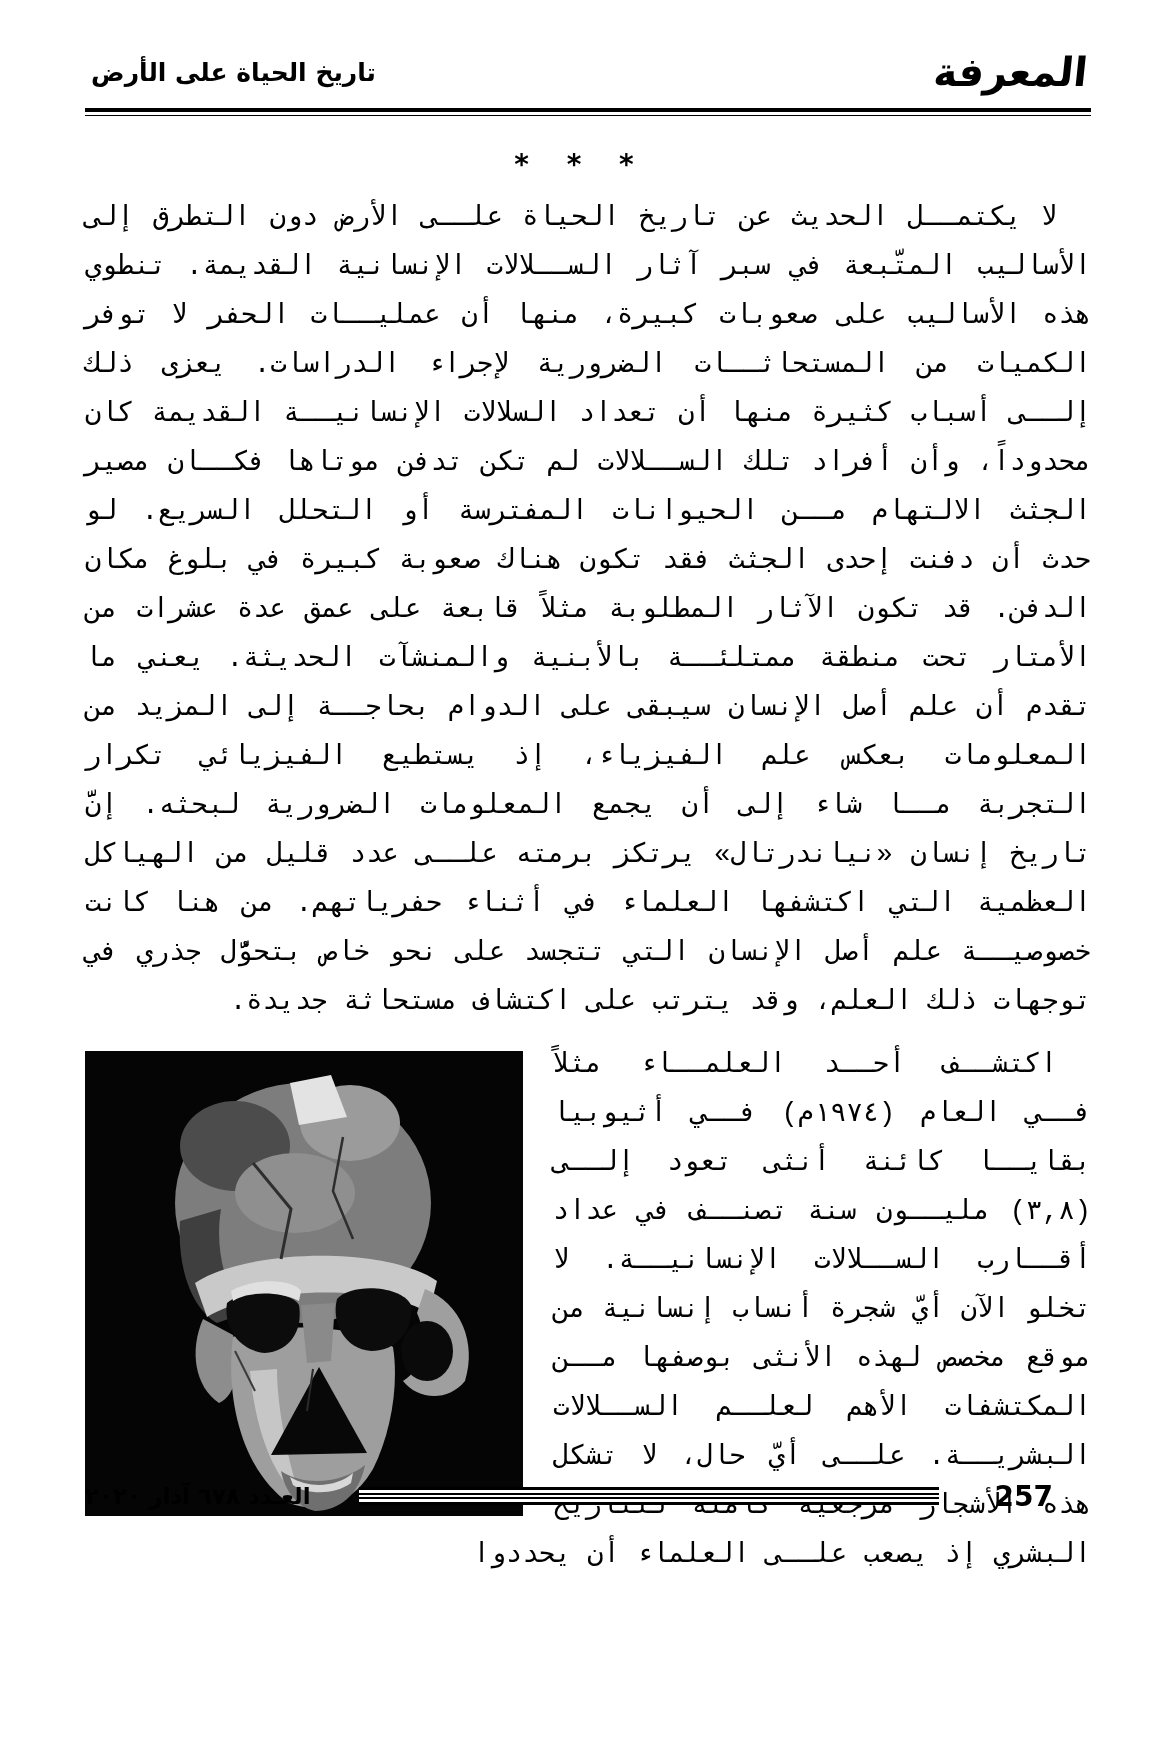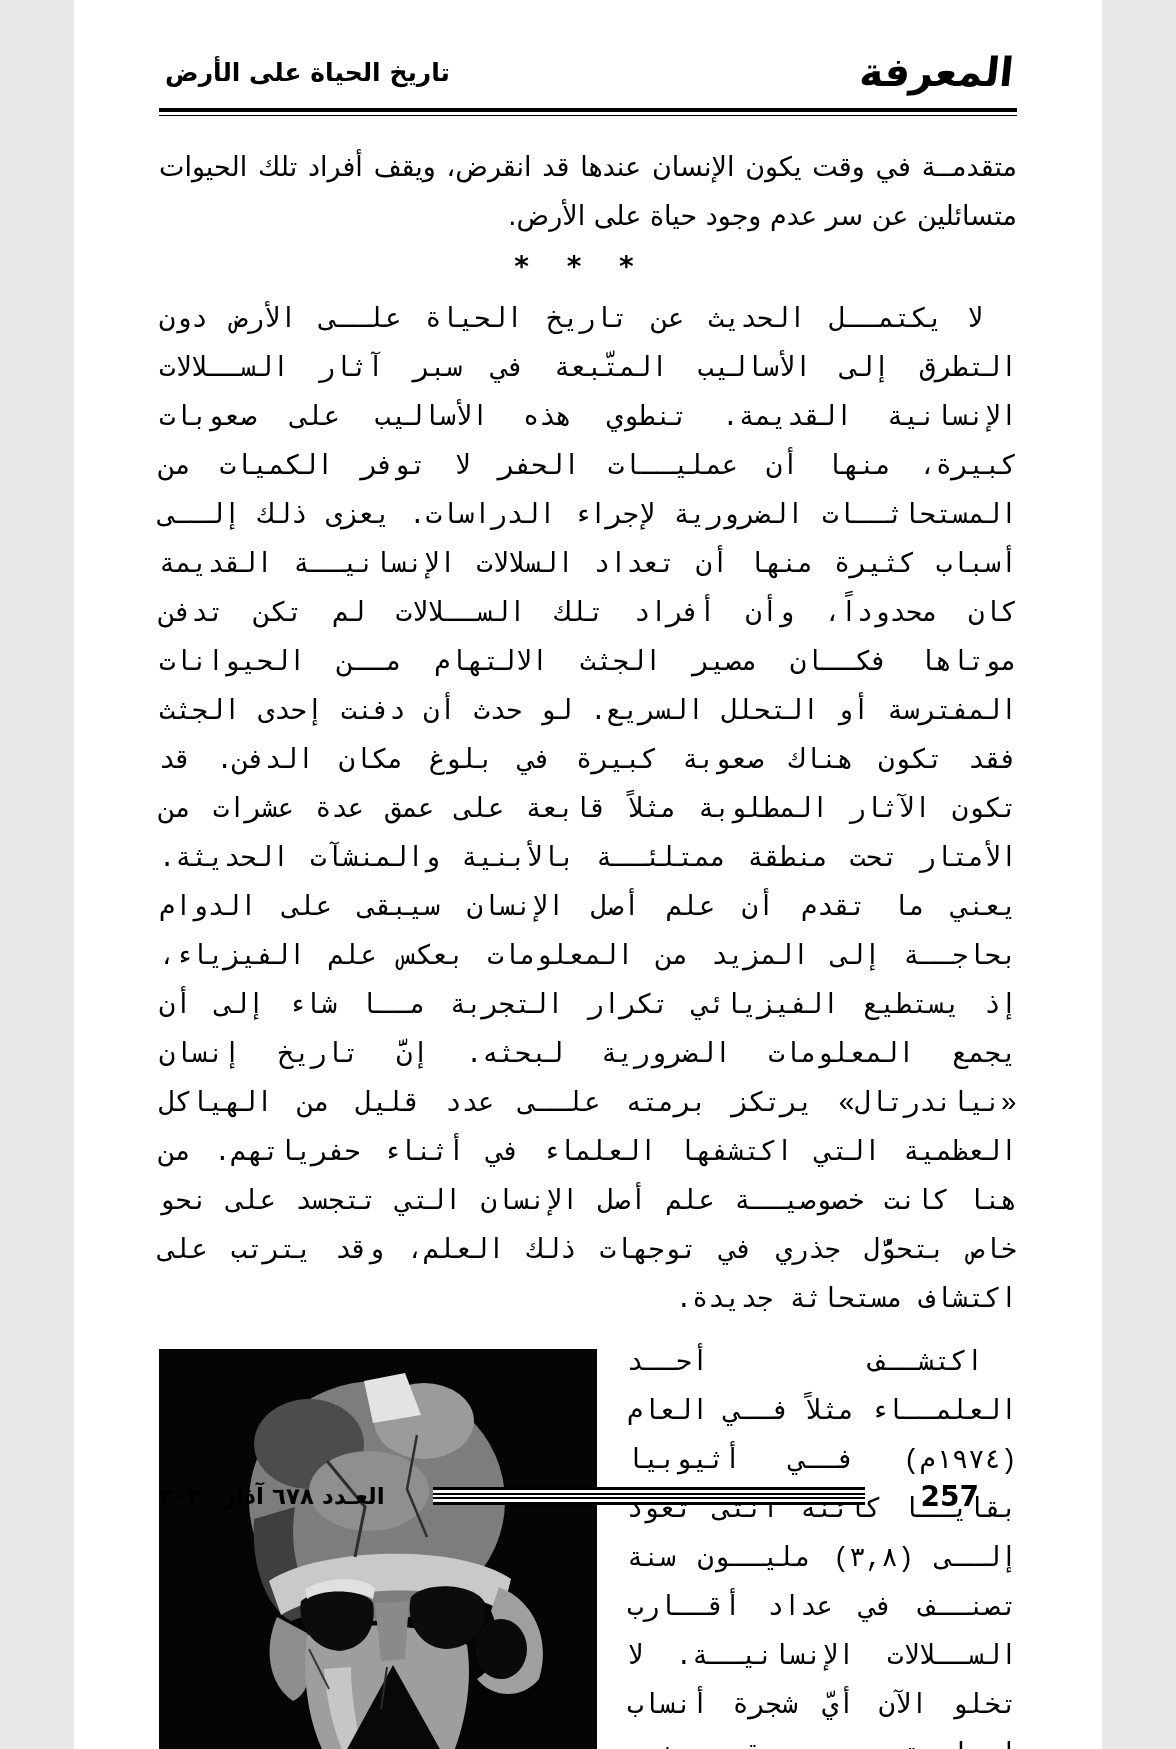--- a/index.html
+++ b/index.html
@@ -1,18 +1,18 @@
 <!DOCTYPE html>
 <html lang="ar" dir="rtl"><head>
 <meta charset="utf-8">
 <style>
   html,body{margin:0;padding:0;background:#e8e8e8;}
   .page{
     position:relative;
-    width:1028px;height:1749px;
+    width:1176px;height:1749px;
     margin:0 auto;
     background:#ffffff;
     color:#000;
     font-family:"DejaVu Sans", sans-serif;
     box-sizing:border-box;
     padding:44px 85px 0 85px;
     overflow:hidden;
   }
   
   .page-header{
@@ -113,21 +113,20 @@
 <div class="page">
 
   <header class="page-header">
     <div class="header-title">تاريخ الحياة على الأرض</div>
     <div class="header-logo">المعرفة</div>
   </header>
   <div class="header-rule"></div>
 
   <main class="body-text">
 
-    <p class="para">متقدمــة في وقت يكون الإنسان عندها قد انقرض، ويقف أفراد تلك الحيوات متسائلين عن سر عدم وجود حياة على الأرض.</p>
 
     <div class="separator">* * *</div>
 
     <p class="para indented">لا يكتمــل الحديث عن تاريخ الحياة علــى الأرض دون التطرق إلى الأساليب المتّبعة في سبر آثار الســلالات الإنسانية القديمة. تنطوي هذه الأساليب على صعوبات كبيرة، منها أن عمليــات الحفر لا توفر الكميات من المستحاثــات الضرورية لإجراء الدراسات. يعزى ذلك إلــى أسباب كثيرة منها أن تعداد السلالات الإنسانيــة القديمة كان محدوداً، وأن أفراد تلك الســلالات لم تكن تدفن موتاها فكــان مصير الجثث الالتهام مــن الحيوانات المفترسة أو التحلل السريع. لو حدث أن دفنت إحدى الجثث فقد تكون هناك صعوبة كبيرة في بلوغ مكان الدفن. قد تكون الآثار المطلوبة مثلاً قابعة على عمق عدة عشرات من الأمتار تحت منطقة ممتلئــة بالأبنية والمنشآت الحديثة. يعني ما تقدم أن علم أصل الإنسان سيبقى على الدوام بحاجــة إلى المزيد من المعلومات بعكس علم الفيزياء، إذ يستطيع الفيزيائي تكرار التجربة مــا شاء إلى أن يجمع المعلومات الضرورية لبحثه. إنَّ تاريخ إنسان «نياندرتال» يرتكز برمته علــى عدد قليل من الهياكل العظمية التي اكتشفها العلماء في أثناء حفرياتهم. من هنا كانت خصوصيــة علم أصل الإنسان التي تتجسد على نحو خاص بتحوُّل جذري في توجهات ذلك العلم، وقد يترتب على اكتشاف مستحاثة جديدة.</p>
 
     <section class="figure-section">
 
       <figure class="skull-figure" aria-label="صورة بالأبيض والأسود لجمجمة مستحاثة">
         <svg viewBox="0 0 438 465" xmlns="http://www.w3.org/2000/svg">
           <rect width="438" height="465" fill="#050505"></rect>

